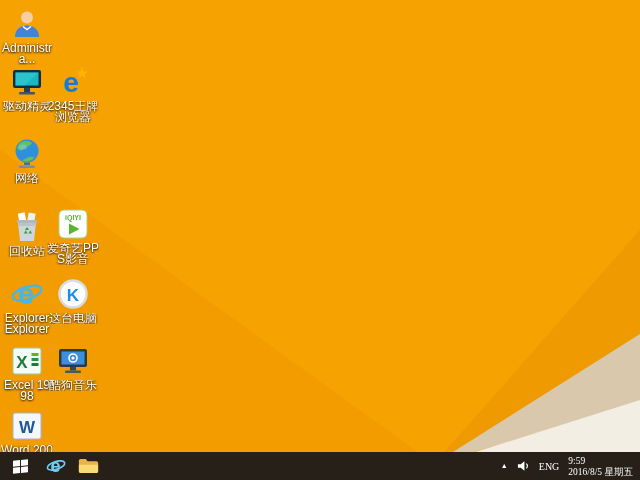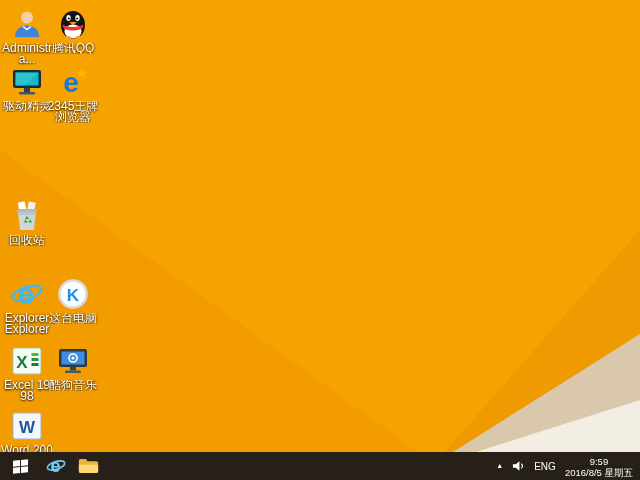--- a/index.html
+++ b/index.html
@@ -40,25 +40,25 @@
 
   .taskbar{
     position:absolute;left:0;bottom:0;width:640px;height:28px;
     background:var(--taskbar-bg);display:flex;align-items:stretch;
   }
   .start-button{width:40px;border:0;background:transparent;display:flex;align-items:center;justify-content:center;cursor:pointer;}
   .start-logo{display:grid;grid-template-columns:7px 7px;grid-template-rows:6px 6px;gap:1px;transform:skewY(-6deg);}
   .start-logo span{background:#fff;}
   .task-icon{width:32px;display:flex;align-items:center;justify-content:center;cursor:pointer;}
   .task-icon svg{display:block;}
-  .tray{margin-left:auto;display:flex;align-items:center;gap:9px;padding-right:7px;color:#fff;}
+  .tray{margin-left:auto;display:flex;align-items:center;gap:9px;padding-right:7px;color:#fff;font-family:Liberation Serif, serif;}
   .tray-arrow{font-size:7px;color:#fff;cursor:pointer;line-height:28px;}
   .tray-speaker{cursor:pointer;display:flex;align-items:center;}
   .tray-lang{font-size:10px;cursor:pointer;}
-  .tray-clock{font-size:9.5px;line-height:11px;text-align:center;cursor:pointer;padding-top:2px;}
+  .tray-clock{font-size:9.5px;line-height:11px;cursor:pointer;padding-top:2px;}
   svg text{font-family:"Liberation Sans","DejaVu Sans",sans-serif;}
 </style>
 </head>
 <body>
 
 <div class="desktop">
 
   <svg class="wallpaper" viewBox="0 0 640 452" preserveAspectRatio="none">
     <rect class="f-base" x="0" y="0" width="640" height="452"></rect>
     <polygon class="f-ray" points="434,464 0,150 0,452 120,452"></polygon>
@@ -86,22 +86,35 @@
           <rect x="3" y="5" width="28" height="18" rx="2" fill="#10303e"></rect>
           <rect x="5.5" y="7.5" width="23" height="13" fill="#19b8c4"></rect>
           <path d="M5.5 7.5h23l-14 13h-9z" fill="#3ed0d8" opacity="0.5"></path>
           <rect x="14" y="23" width="6" height="4" fill="#27414d"></rect>
           <rect x="9" y="27" width="16" height="2.5" rx="1" fill="#456"></rect>
         </svg>
     </div>
     <div class="icon-label">驱动精灵</div>
   </div>
 
-
-  <div class="icon-cell" style="left:1px;top:198px">
+  <div class="icon-cell" style="left:1px;top:136px">
+    <div class="glyph">
+      <svg viewBox="0 0 34 34">
+          <circle cx="17" cy="14" r="11.5" fill="#2f8fdd"></circle>
+          <path d="M9 7c3-3 9-4.2 13-1.2-2 4.2-6 3.2-8 6.2-2 2-5 2-7-1z" fill="#63c25c"></path>
+          <path d="M12 23.5c4 2 9 1 12.5-3-3.5-1.5-6.5-.5-8.5 1z" fill="#63c25c"></path>
+          <ellipse cx="13" cy="10" rx="4" ry="2.5" fill="#7fc4f2" opacity="0.6"></ellipse>
+          <rect x="14" y="25.5" width="6" height="2.5" fill="#546e7a"></rect>
+          <rect x="9" y="28.5" width="16" height="2.5" rx="1" fill="#78909c"></rect>
+        </svg>
+    </div>
+    <div class="icon-label">网络</div>
+  </div>
+
+  <div class="icon-cell" style="left:1px;top:209px">
     <div class="glyph">
       <svg viewBox="0 0 34 34">
           <rect x="8.5" y="3" width="7" height="8" fill="#ffffff" transform="rotate(-12 12 7)"></rect>
           <rect x="18" y="3" width="7" height="8" fill="#eef2f4" transform="rotate(10 21.5 7)"></rect>
           <path d="M8 12h18l-2 19H10z" fill="#cfd6db"></path>
           <path d="M8 12h18l-.4 4H8.4z" fill="#bac4cb"></path>
           <rect x="6.8" y="10" width="20.4" height="3" rx="1.5" fill="#aeb9c0"></rect>
           <polygon points="15,20 19,20 17,17" fill="#35a13a"></polygon>
           <polygon points="13.2,25 15.2,21.8 17,25" fill="#35a13a" transform="rotate(-120 15 23)"></polygon>
           <polygon points="19,25 21,21.8 22.8,25" fill="#35a13a" transform="rotate(120 21 23)"></polygon>
@@ -136,49 +149,42 @@
   <div class="icon-cell" style="left:1px;top:408px">
     <div class="glyph">
       <svg viewBox="0 0 34 34">
           <rect x="3" y="4" width="28" height="26" rx="2" fill="#f4f7fb" stroke="#9fb6d4"></rect>
           <text x="17" y="24" font-size="17" font-weight="bold" fill="#21569b" text-anchor="middle">W</text>
         </svg>
     </div>
     <div class="icon-label">Word 2002</div>
   </div>
 
-  <div class="icon-cell" style="left:47px;top:6px">
-    <div class="glyph">
-      <svg viewBox="0 0 34 34">
-          <ellipse cx="17" cy="18" rx="12" ry="14" fill="#141414"></ellipse>
-          <ellipse cx="17" cy="24.5" rx="8.5" ry="7" fill="#fff"></ellipse>
-          <ellipse cx="12.5" cy="11" rx="2.2" ry="3" fill="#fff"></ellipse>
-          <ellipse cx="21.5" cy="11" rx="2.2" ry="3" fill="#fff"></ellipse>
-          <circle cx="12.8" cy="11.6" r="1" fill="#000"></circle>
-          <circle cx="21.2" cy="11.6" r="1" fill="#000"></circle>
-          <polygon points="13.2,15 20.8,15 17,18.2" fill="#f6a019"></polygon>
-          <path d="M6 17.5c6 3.2 16 3.2 22 0l-2 4.2c-5 2.4-13 2.4-18 0z" fill="#e23a3a"></path>
-          <ellipse cx="11" cy="31" rx="4" ry="2" fill="#f6a019"></ellipse>
-          <ellipse cx="23" cy="31" rx="4" ry="2" fill="#f6a019"></ellipse>
-        </svg>
-    </div>
-    <div class="icon-label">腾讯QQ</div>
-  </div>
 
   <div class="icon-cell" style="left:47px;top:64px">
     <div class="glyph">
       <svg viewBox="0 0 34 34">
           <text x="15" y="27" font-size="28" font-weight="bold" fill="#1779d9" text-anchor="middle">e</text>
           <polygon points="26,2 27.6,6.4 32,6.4 28.6,9.2 29.8,13.4 26,10.8 22.2,13.4 23.4,9.2 20,6.4 24.4,6.4" fill="#ffb400"></polygon>
         </svg>
     </div>
     <div class="icon-label">2345王牌浏览器</div>
   </div>
 
 
+  <div class="icon-cell" style="left:47px;top:206px">
+    <div class="glyph">
+      <svg viewBox="0 0 34 34">
+          <rect x="3" y="3" width="28" height="28" rx="5" fill="#ffffff" stroke="#9ed67e"></rect>
+          <text x="17" y="13" font-size="7" font-weight="bold" fill="#58b531" text-anchor="middle">iQIYI</text>
+          <polygon points="13,16.5 23.5,22 13,27.5" fill="#58b531"></polygon>
+        </svg>
+    </div>
+    <div class="icon-label">爱奇艺PPS影音</div>
+  </div>
 
   <div class="icon-cell" style="left:47px;top:276px">
     <div class="glyph">
       <svg viewBox="0 0 34 34">
           <circle cx="17" cy="17" r="13.5" fill="#fff" stroke="#d7dde2" stroke-width="2.5"></circle>
           <text x="17" y="23.5" font-size="17" font-weight="bold" fill="#1f8ee9" text-anchor="middle">K</text>
         </svg>
     </div>
     <div class="icon-label">这台电脑</div>
   </div>

